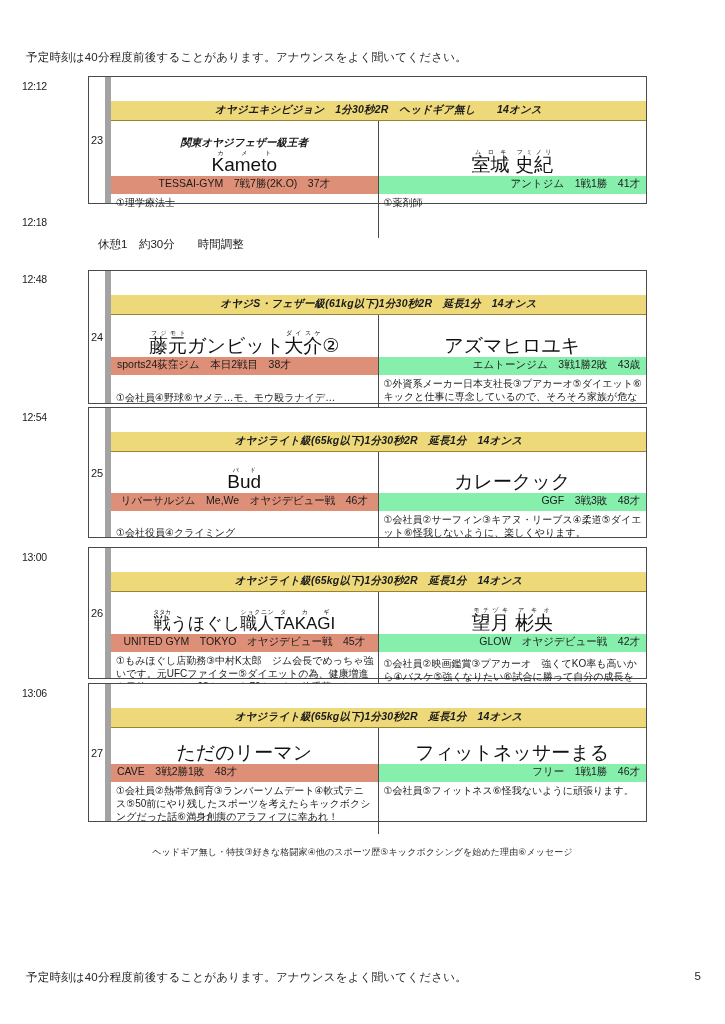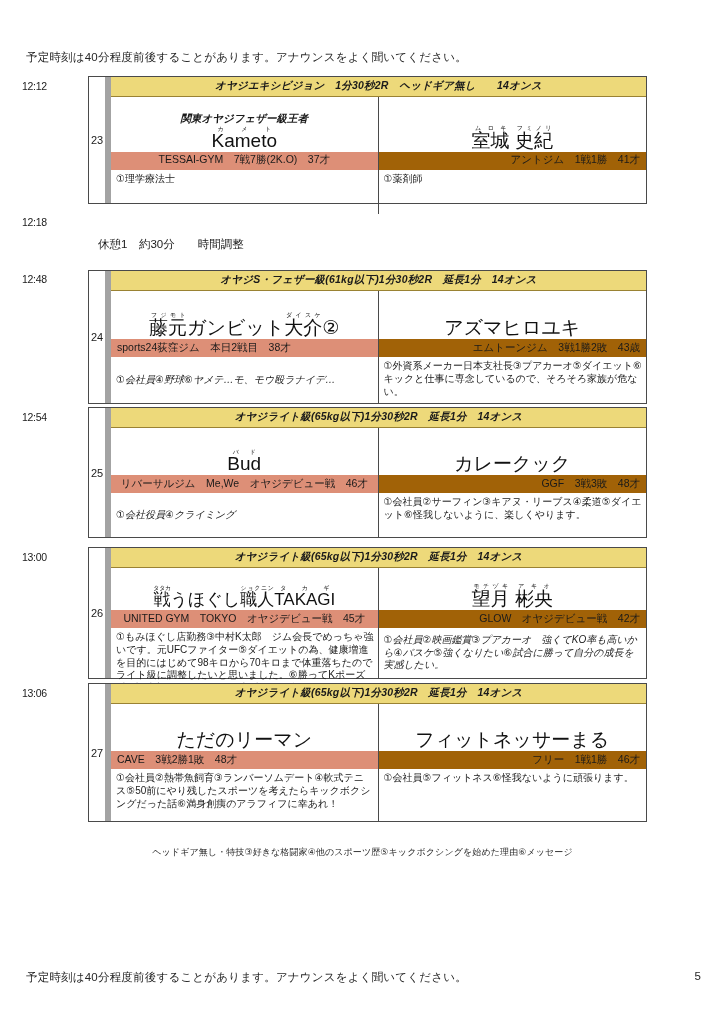--- a/index.html
+++ b/index.html
@@ -57,21 +57,21 @@
   .bout-num {
     width: 22px;
     flex: 0 0 22px;
     border-right: 6px solid #a3a3a3;
     display: flex;
     align-items: center;
     justify-content: center;
     font-size: 11px;
     color: #1a1a1a;
   }
-  .bout-body { flex: 1 1 auto; display: flex; flex-direction: column; }
+  .bout-body { flex: 1 1 auto; display: flex; flex-direction: column; margin-top: 24px; }
 
   .class-bar {
     background: #edd97a;
     border-bottom: 1px solid #9a8233;
     border-top: 1px solid #9a8233;
     text-align: center;
     font-size: 10.5px;
     font-style: italic;
     font-weight: bold;
     color: #1a1a1a;
@@ -123,35 +123,34 @@
   }
 
   .gym-bar {
     font-size: 10.5px;
     padding: 1.5px 6px 2.5px;
     white-space: nowrap;
     overflow: hidden;
     color: #1a1a1a;
   }
   .gym-bar.red { background: #dd8f77; }
-  .gym-bar.blue { background: #a16207; text-align: right; }
+  .gym-bar.blue { background: #86efac; text-align: right; }
   .gym-bar.center { text-align: center; }
 
   .profile {
     flex: 0 0 auto;
     font-size: 10px;
     line-height: 1.28;
     padding: 3px 4px 3px 5px;
     color: #1a1a1a;
     word-break: break-all;
   }
   .profile.vcenter {
     display: flex;
     align-items: center;
-    font-style: italic;
   }
 
   
   .break-note {
     position: absolute;
     left: 98px;
     font-size: 11.5px;
     color: #1a1a1a;
     white-space: nowrap;
   }

